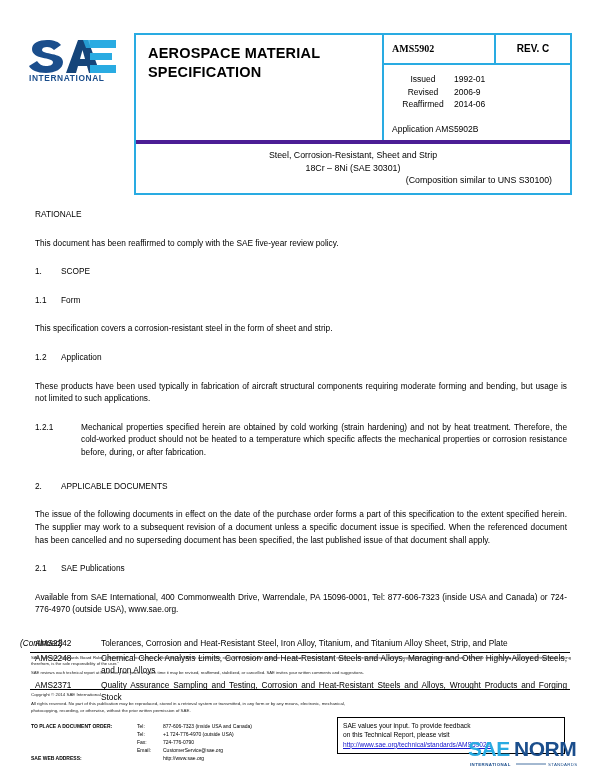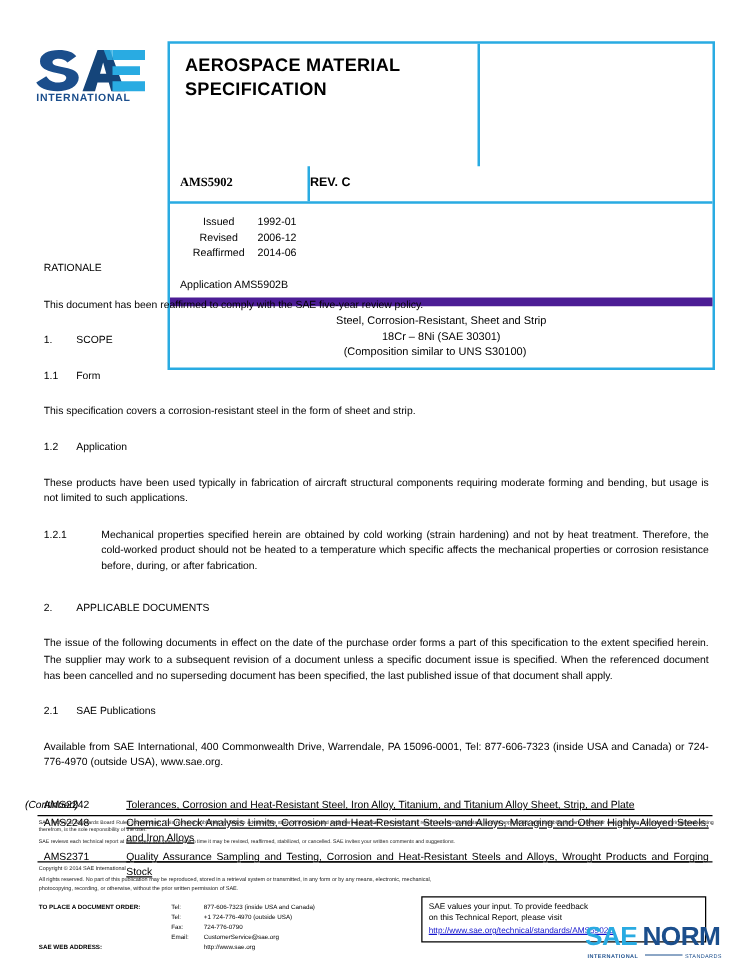--- a/index.html
+++ b/index.html
@@ -44,22 +44,21 @@
     position: absolute;
     left: 106px;
     top: 0px;
     width: 438px;
     border: 2px solid #29ABE2;
     box-sizing: border-box;
     background: #fff;
   }
   .hdr-row1 {
     display: flex;
-    border-bottom: 7px solid #4c1d95;
-    flex-direction: column;
+    border-bottom: 4px solid #4c1d95;
   }
   .hdr-title-cell {
     width: 248px;
     box-sizing: border-box;
     border-right: 2px solid #29ABE2;
     padding: 9px 0 6px 12px;
     min-height: 98px;
   }
   .hdr-title-cell .t {
     font-size: 14.5px;
@@ -83,20 +82,21 @@
     border-right: 2px solid #29ABE2;
     font-size: 10px;
     font-weight: bold;
     padding: 8px 0 0 8px;
     font-family: Liberation Serif, serif;
   }
   .hdr-rev {
     flex: 1;
     font-size: 10px;
     font-weight: bold;
+    text-align: center;
     padding-top: 8px;
   }
   .hdr-dates {
     padding: 8px 0 4px 8px;
     font-size: 8.5px;
     line-height: 1.48;
     text-align: center;
   }
   .dline { display: flex; }
   .dline .lbl { width: 62px; }
@@ -106,21 +106,21 @@
     padding: 9px 0 6px 8px;
   }
   .hdr-row2 {
     padding: 5px 8px 6px 8px;
     text-align: center;
     font-size: 8.8px;
     line-height: 1.46;
   }
   .hdr-row2 .comp {
     display: block;
-    text-align: center;
+    text-align: right;
     padding-right: 10px;
   }
 
   
   .body {
     position: absolute;
     left: 35px;
     top: 208px;
     width: 532px;
     font-size: 8.3px;
@@ -136,21 +136,21 @@
   .sec .num.wide { width: 46px; flex: 0 0 46px; }
   .sec .txt { flex: 1; text-align: justify; }
   .gap-sm { height: 7px; }
   .gap-md { height: 12px; }
 
   .docrow {
     display: flex;
     margin-bottom: 2px;
   }
   .docrow .code { width: 66px; flex: 0 0 66px; }
-  .docrow .desc { flex: 1; text-align: justify; text-decoration: underline; }
+  .docrow .desc { flex: 1; text-align: justify; }
 
   
   .continued {
     position: absolute;
     left: 20px;
     top: 639px;
     font-size: 8.2px;
     font-style: italic;
   }
   .rule {
@@ -265,21 +265,21 @@
             <div class="hdr-spec">AMS5902</div>
             <div class="hdr-rev">REV. C</div>
           </div>
           <div class="hdr-dates">
             <div class="dline">
               <span class="lbl">Issued</span>
               <span class="val">1992-01</span>
             </div>
             <div class="dline">
               <span class="lbl">Revised</span>
-              <span class="val">2006-12</span>
+              <span class="val">2006-9</span>
             </div>
             <div class="dline">
               <span class="lbl">Reaffirmed</span>
               <span class="val">2014-06</span>
             </div>
           </div>
           <div class="hdr-supersede">Application AMS5902B</div>
         </div>
       </div>
       <div class="hdr-row2">

